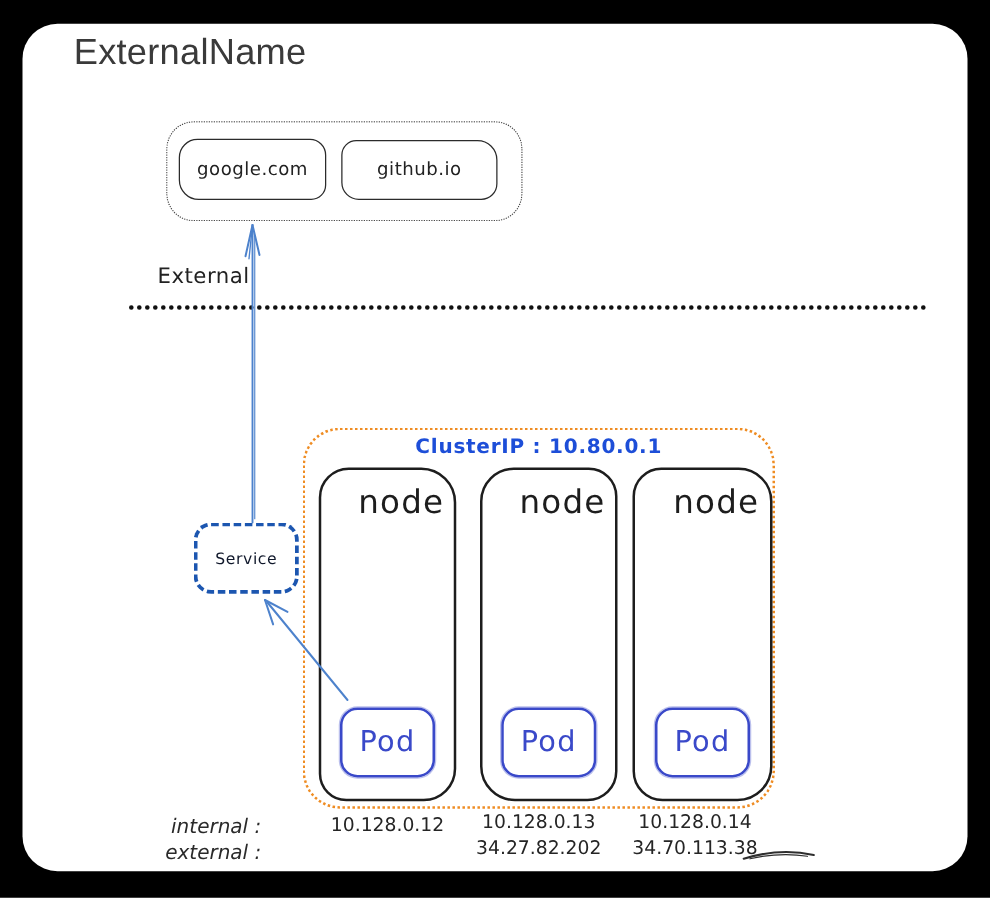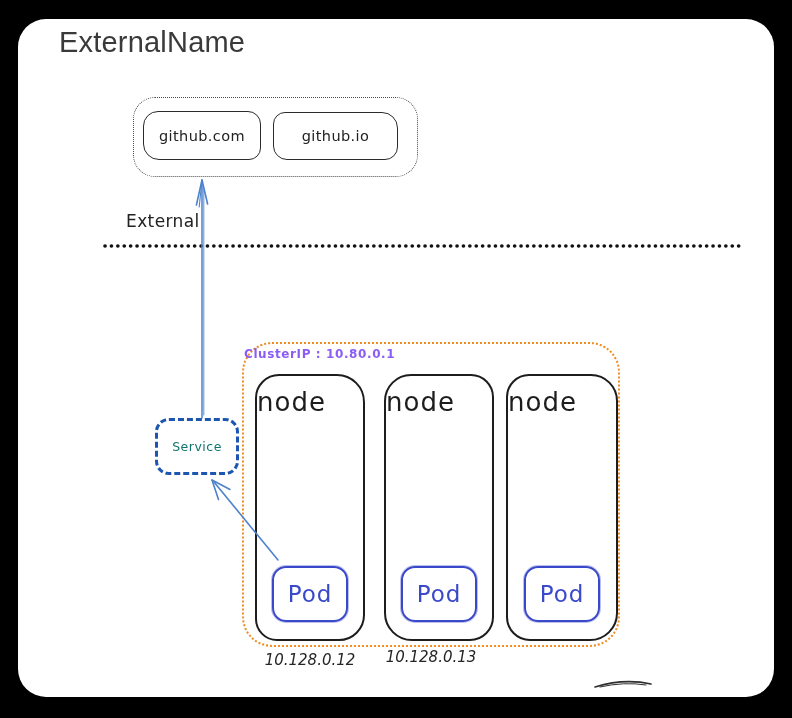--- a/index.html
+++ b/index.html
@@ -27,73 +27,73 @@
   .domain-google{left:9px;top:13px;width:118px;height:49px;border-radius:15px 13px 12px 16px;}
   .domain-github{left:139px;top:14px;width:125px;height:48px;border-radius:12px 16px 13px 14px;}
   .ext-label{
     left:108px;top:192px;font-size:17px;color:#222;letter-spacing:0.4px;
   }
   
   .service-box{
     left:137px;top:399px;width:84px;height:57px;
     border:3.4px dashed #1c56b0;border-radius:14px;
     display:flex;align-items:center;justify-content:center;
-    font-size:12.5px;color:#0f766e;letter-spacing:0.5px;
+    font-size:12.5px;color:#0f172a;letter-spacing:0.5px;
   }
   
   .cluster-box{
     left:224px;top:323px;width:378px;height:305px;
     border:2.1px dotted #ef8c22;border-radius:30px;
   }
   .cluster-label{
-    left:0;top:3px;width:100%;
-    font-size:12px;font-weight:bold;color:#8b5cf6;letter-spacing:0.6px;
+    left:0;top:3px;width:100%;text-align:center;
+    font-size:16px;font-weight:bold;color:#1d4ed8;letter-spacing:0.6px;
   }
   .node-box{
     top:30px;width:110px;height:267px;
     border:2.6px solid #1d1d1d;border-radius:26px;
   }
   .node-1{left:11px;border-radius:24px 28px 26px 22px;}
   .node-2{left:140px;border-radius:27px 23px 24px 28px;}
   .node-3{left:262px;width:112px;border-radius:23px 27px 28px 24px;}
   .node-label{
-    position:absolute;left:0;top:11px;width:100%;text-align:left;
+    position:absolute;left:11px;top:11px;width:100%;text-align:center;
     font-size:26px;color:#1d1d1d;letter-spacing:1px;
   }
   .pod-box{
     position:absolute;left:50%;bottom:17px;transform:translateX(-50%);
     width:72px;height:52px;
     border:2.6px solid #3a49c9;border-radius:14px;box-shadow:0 0 0 1px rgba(58,73,201,.35);
     display:flex;align-items:center;justify-content:center;
     font-size:23px;color:#3a49c9;letter-spacing:1px;
   }
   
   .ip-labels{
     left:103px;top:631px;width:88px;text-align:right;
     font-size:16px;color:#2a2a2a;line-height:21px;font-style:italic;
   }
   .ip-labels div{white-space:nowrap;}
   .ip-col{
     top:631px;width:114px;text-align:center;
-    font-size:15px;color:#252525;line-height:21px;font-style:italic;
+    font-size:15px;color:#252525;line-height:21px;
   }
   .ip-col-1{left:235px;}
   .ip-col-2{left:356px;top:628px;}
   .ip-col-3{left:481px;top:628px;}
   .overlay{left:0;top:0;width:756px;height:678px;pointer-events:none;}
 </style>
 </head>
 <body>
 
 <div class="card">
 
   <div class="abs page-title">ExternalName</div>
 
   <div class="abs ext-box">
-    <div class="abs domain-box domain-google">github.com</div>
+    <div class="abs domain-box domain-google">google.com</div>
     <div class="abs domain-box domain-github">github.io</div>
   </div>
 
   <div class="abs ext-label">External</div>
 
   <div class="abs service-box">Service</div>
 
   <div class="abs cluster-box">
     <div class="abs cluster-label">ClusterIP : 10.80.0.1</div>
 
@@ -104,27 +104,34 @@
     <div class="abs node-box node-2">
       <div class="node-label">node</div>
       <div class="pod-box">Pod</div>
     </div>
     <div class="abs node-box node-3">
       <div class="node-label">node</div>
       <div class="pod-box">Pod</div>
     </div>
   </div>
 
+  <div class="abs ip-labels">
+    <div>internal :</div>
+    <div>external :</div>
+  </div>
   <div class="abs ip-col ip-col-1">
     <div>10.128.0.12</div>
   </div>
   <div class="abs ip-col ip-col-2">
     <div>10.128.0.13</div>
+    <div>34.27.82.202</div>
   </div>
   <div class="abs ip-col ip-col-3">
+    <div>10.128.0.14</div>
+    <div>34.70.113.38</div>
   </div>
 
   <svg class="abs overlay" viewBox="0 0 756 678" xmlns="http://www.w3.org/2000/svg">
 
     <g>
       <line x1="87" y1="227" x2="723" y2="227" stroke="#111" stroke-width="3.6" stroke-linecap="round" stroke-dasharray="0.1 6.3"></line>
     </g>
 
     <g stroke="#4d82cc" fill="none" stroke-linecap="round">
       <line x1="184" y1="399" x2="184" y2="165" stroke-width="1.5"></line>

